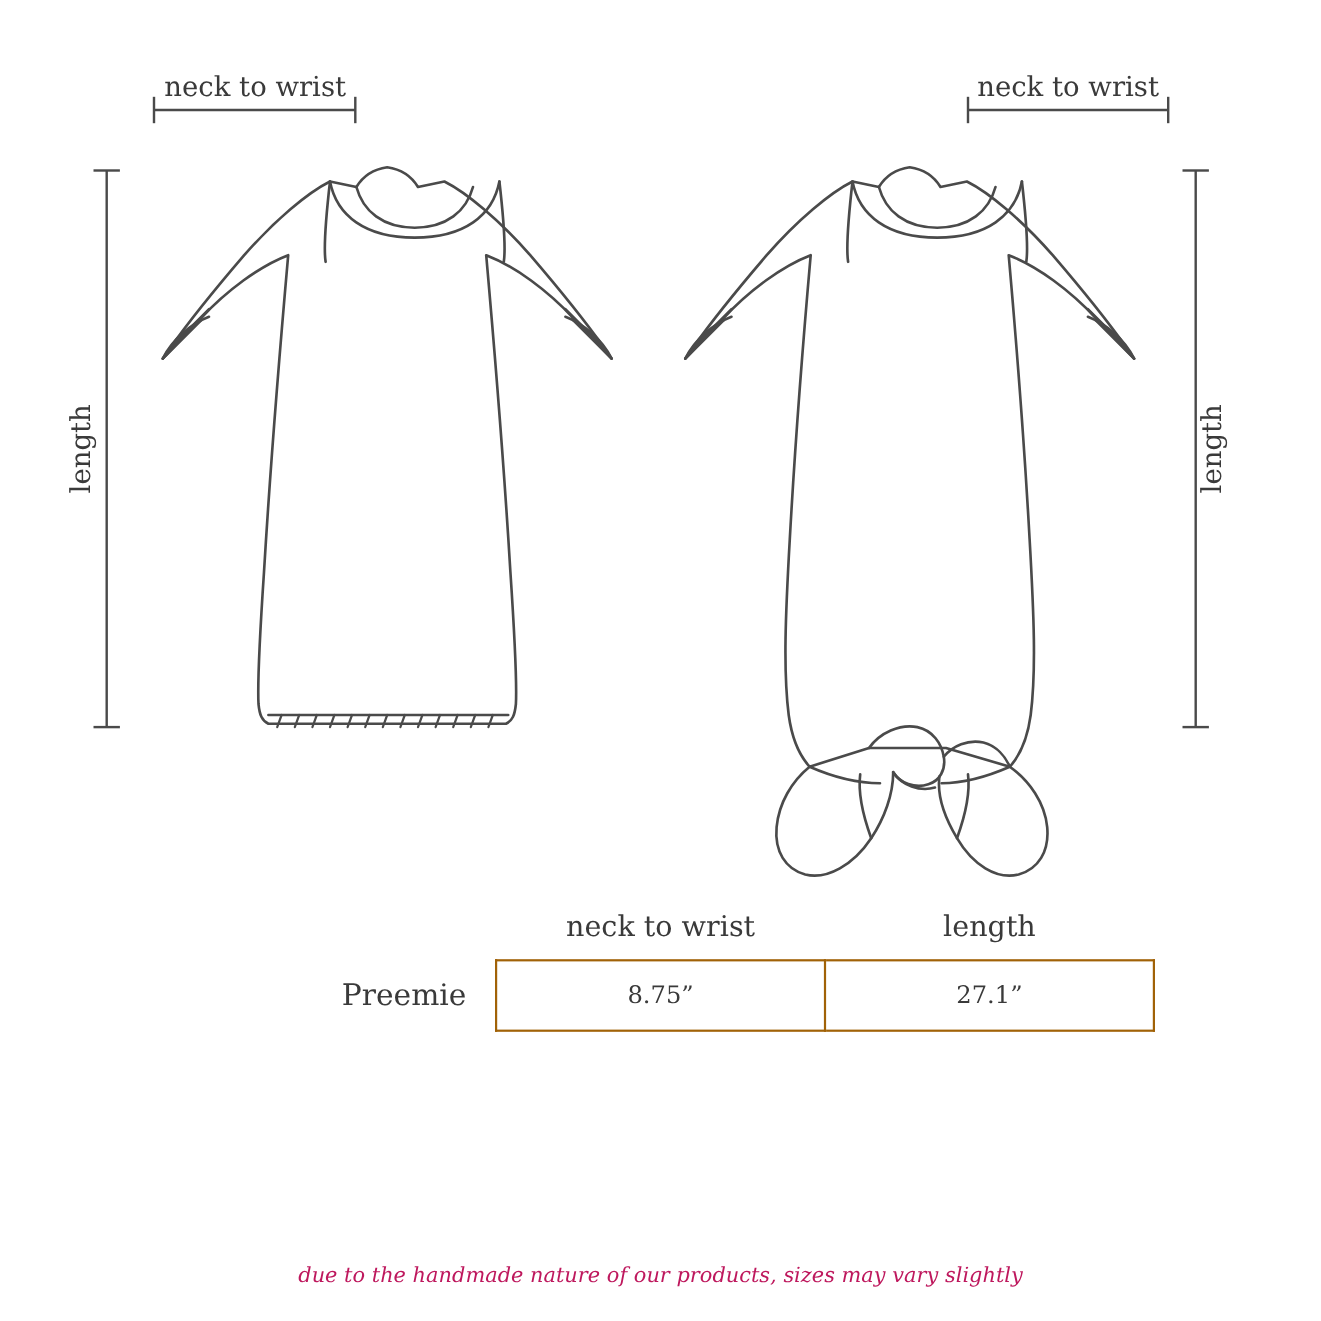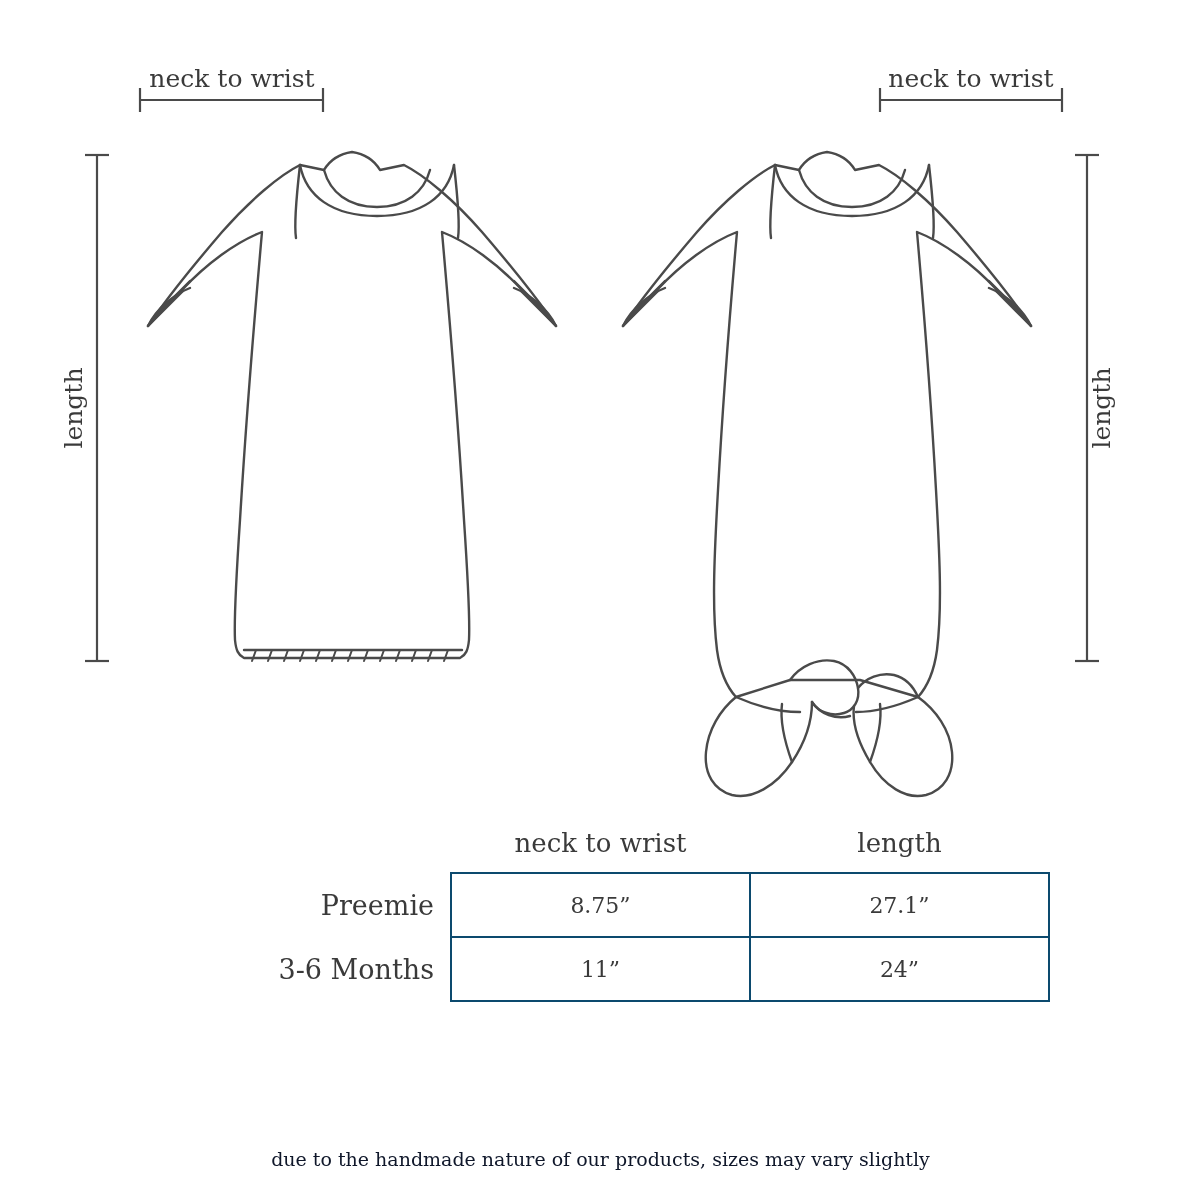--- a/index.html
+++ b/index.html
@@ -51,40 +51,41 @@
     width: 295px;
   }
   table.size-table th.corner {
     border: none;
     width: 298px;
   }
   table.size-table td.rowhead {
     font-size: 27px;
     color: #3a3a3a;
     text-align: right;
-    padding-right: 16px;
+    padding-right: 26px;
     border: none;
     white-space: nowrap;
   }
   table.size-table td.cell {
-    border: 2px solid #0c4a6e;
+    border: 2px solid #a16207;
     text-align: center;
     font-size: 22px;
     color: #3a3a3a;
     height: 60px;
     width: 295px;
   }
   #footnote {
     position: absolute;
     top: 1148px;
     left: 0;
     width: 1201px;
     text-align: center;
+    font-style: italic;
     font-size: 19px;
-    color: #0f172a;
+    color: #be185d;
     font-family: "DejaVu Serif", "Liberation Serif", serif;
   }
 </style>
 </head>
 <body>
 
 <div id="chart-area">
   <svg class="diagram" width="1201" height="830" viewBox="0 0 1201 830">
 
     <g fill="none" stroke="#4a4a4a" stroke-width="2.4" stroke-linejoin="round" stroke-linecap="round">
@@ -245,22 +246,17 @@
         <th class="colhead">neck to wrist</th>
         <th class="colhead">length</th>
       </tr>
     </thead>
     <tbody>
       <tr>
         <td class="rowhead">Preemie</td>
         <td class="cell">8.75”</td>
         <td class="cell">27.1”</td>
       </tr>
-      <tr>
-        <td class="rowhead">3-6 Months</td>
-        <td class="cell">11”</td>
-        <td class="cell">24”</td>
-      </tr>
     </tbody>
   </table>
 </div>
 
 <div id="footnote">due to the handmade nature of our products, sizes may vary slightly</div>
 
 </body></html>

